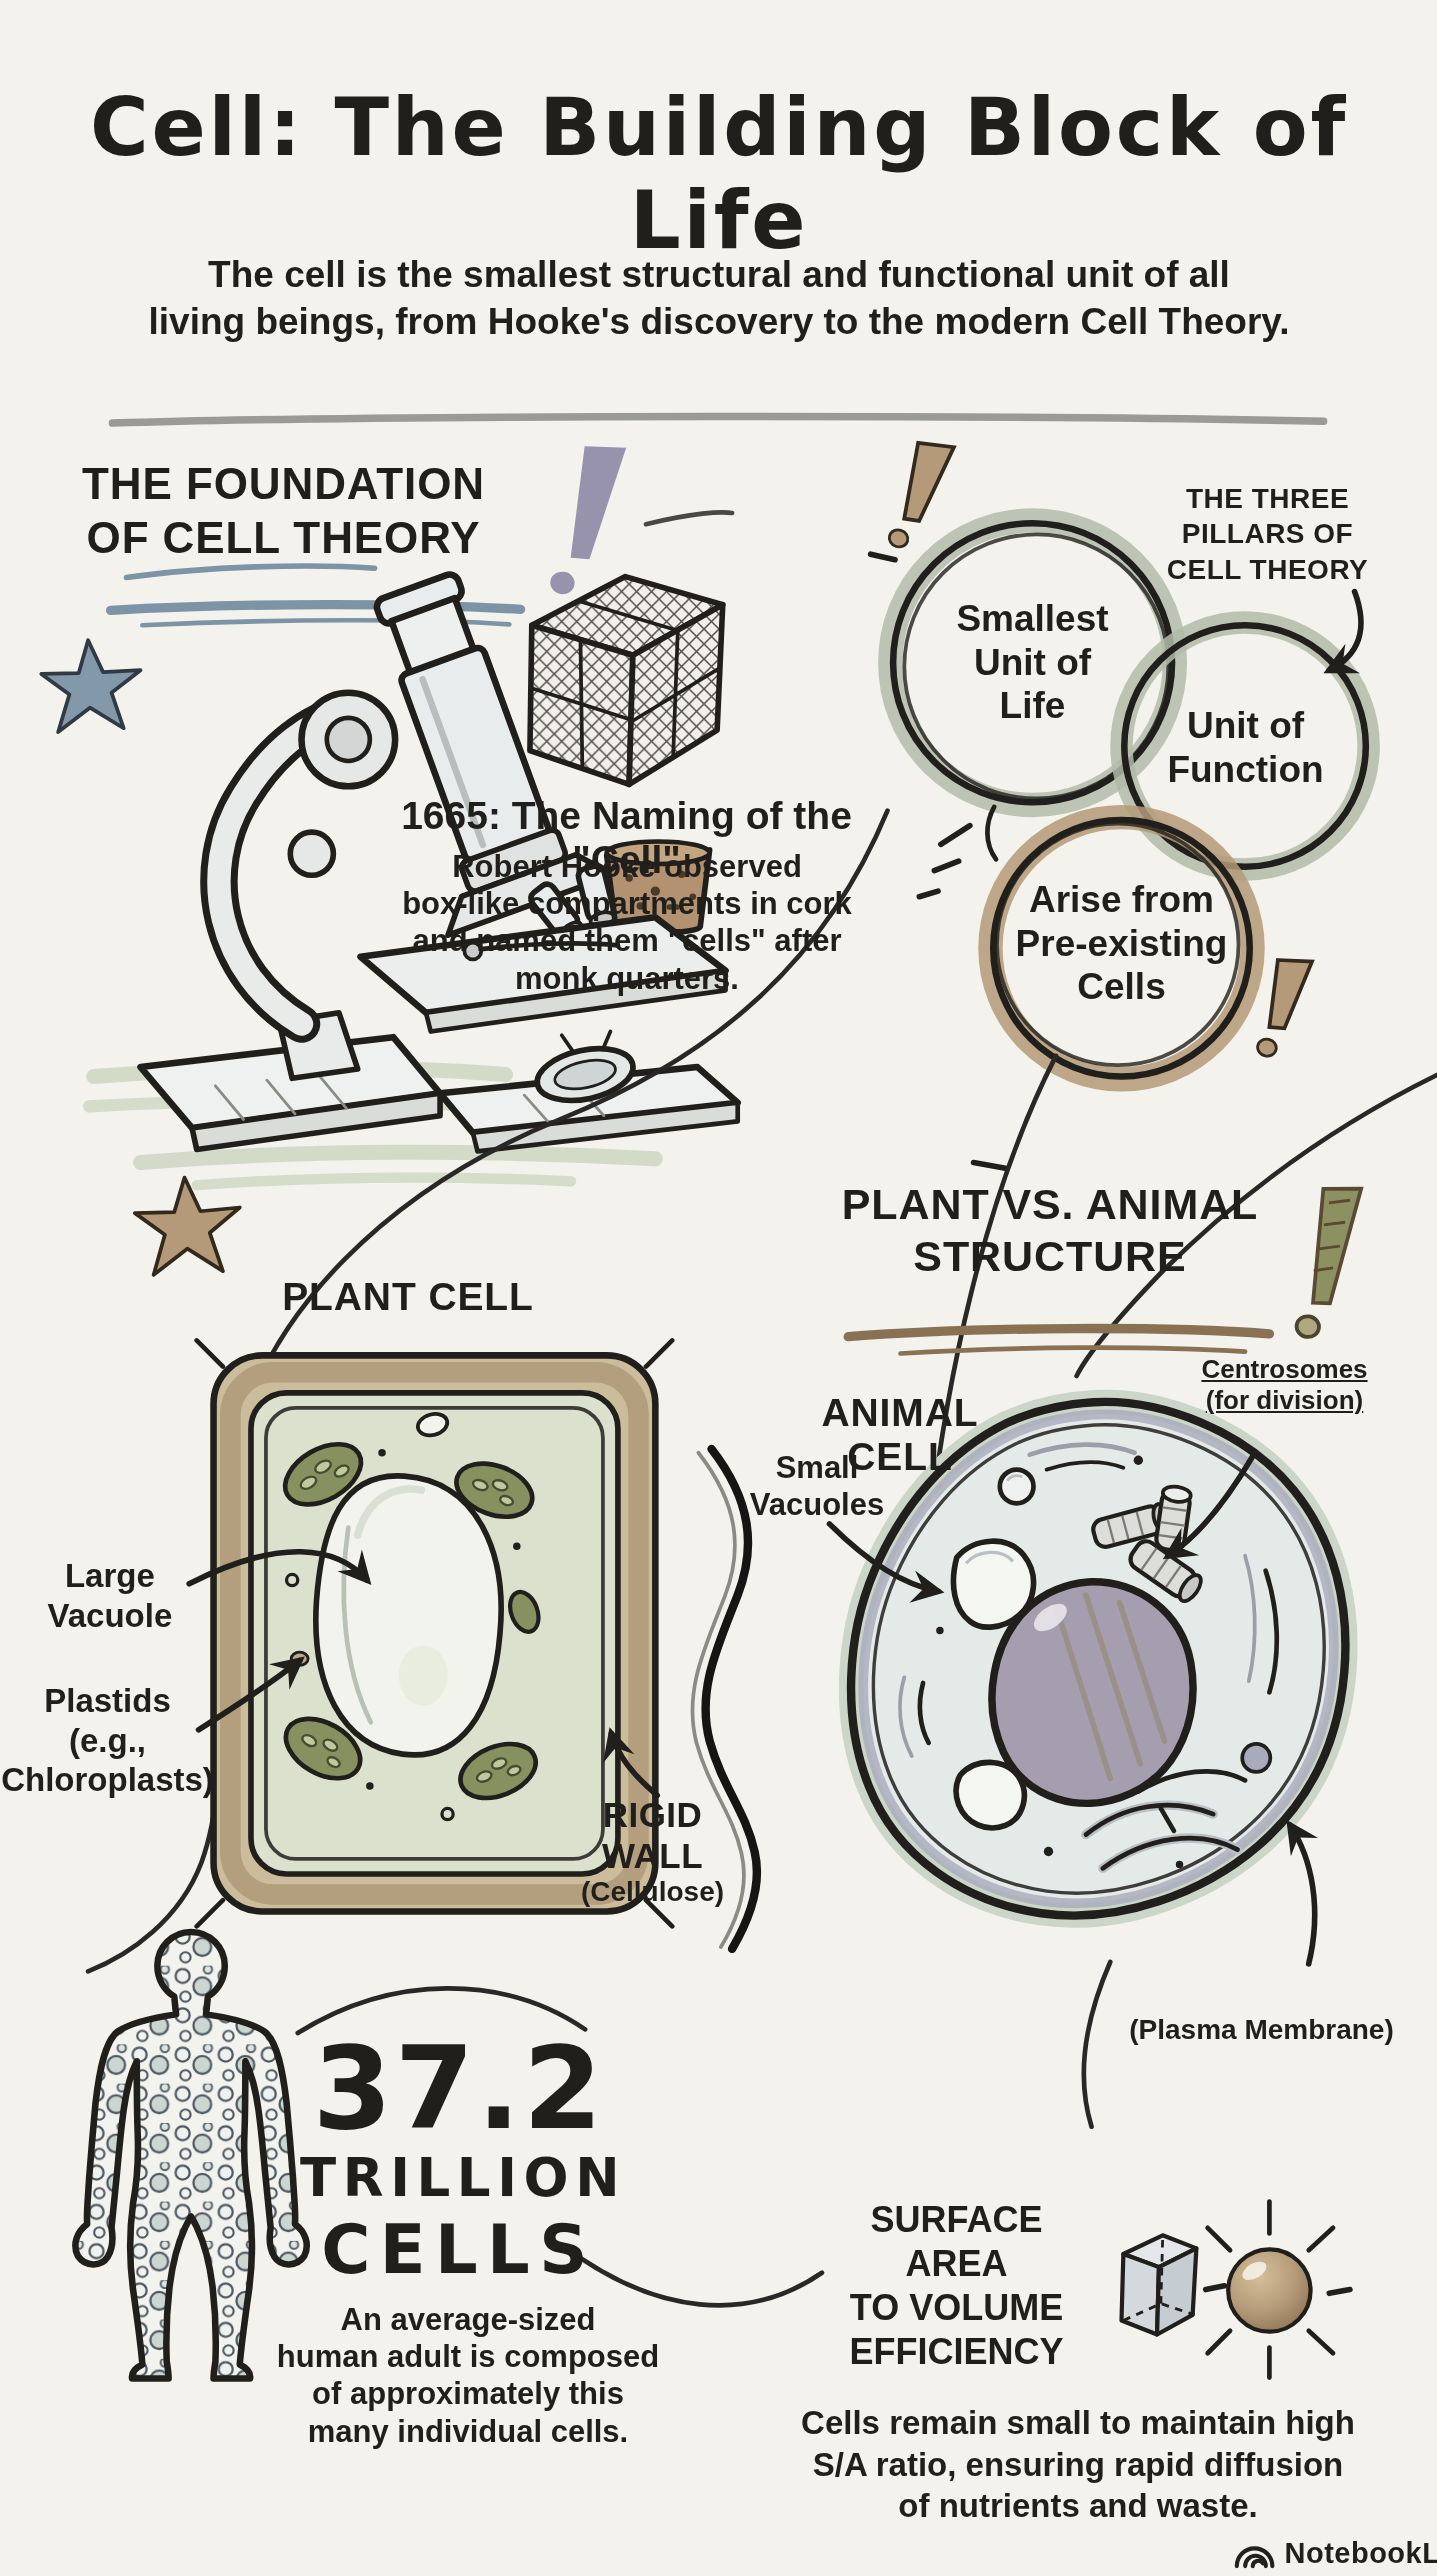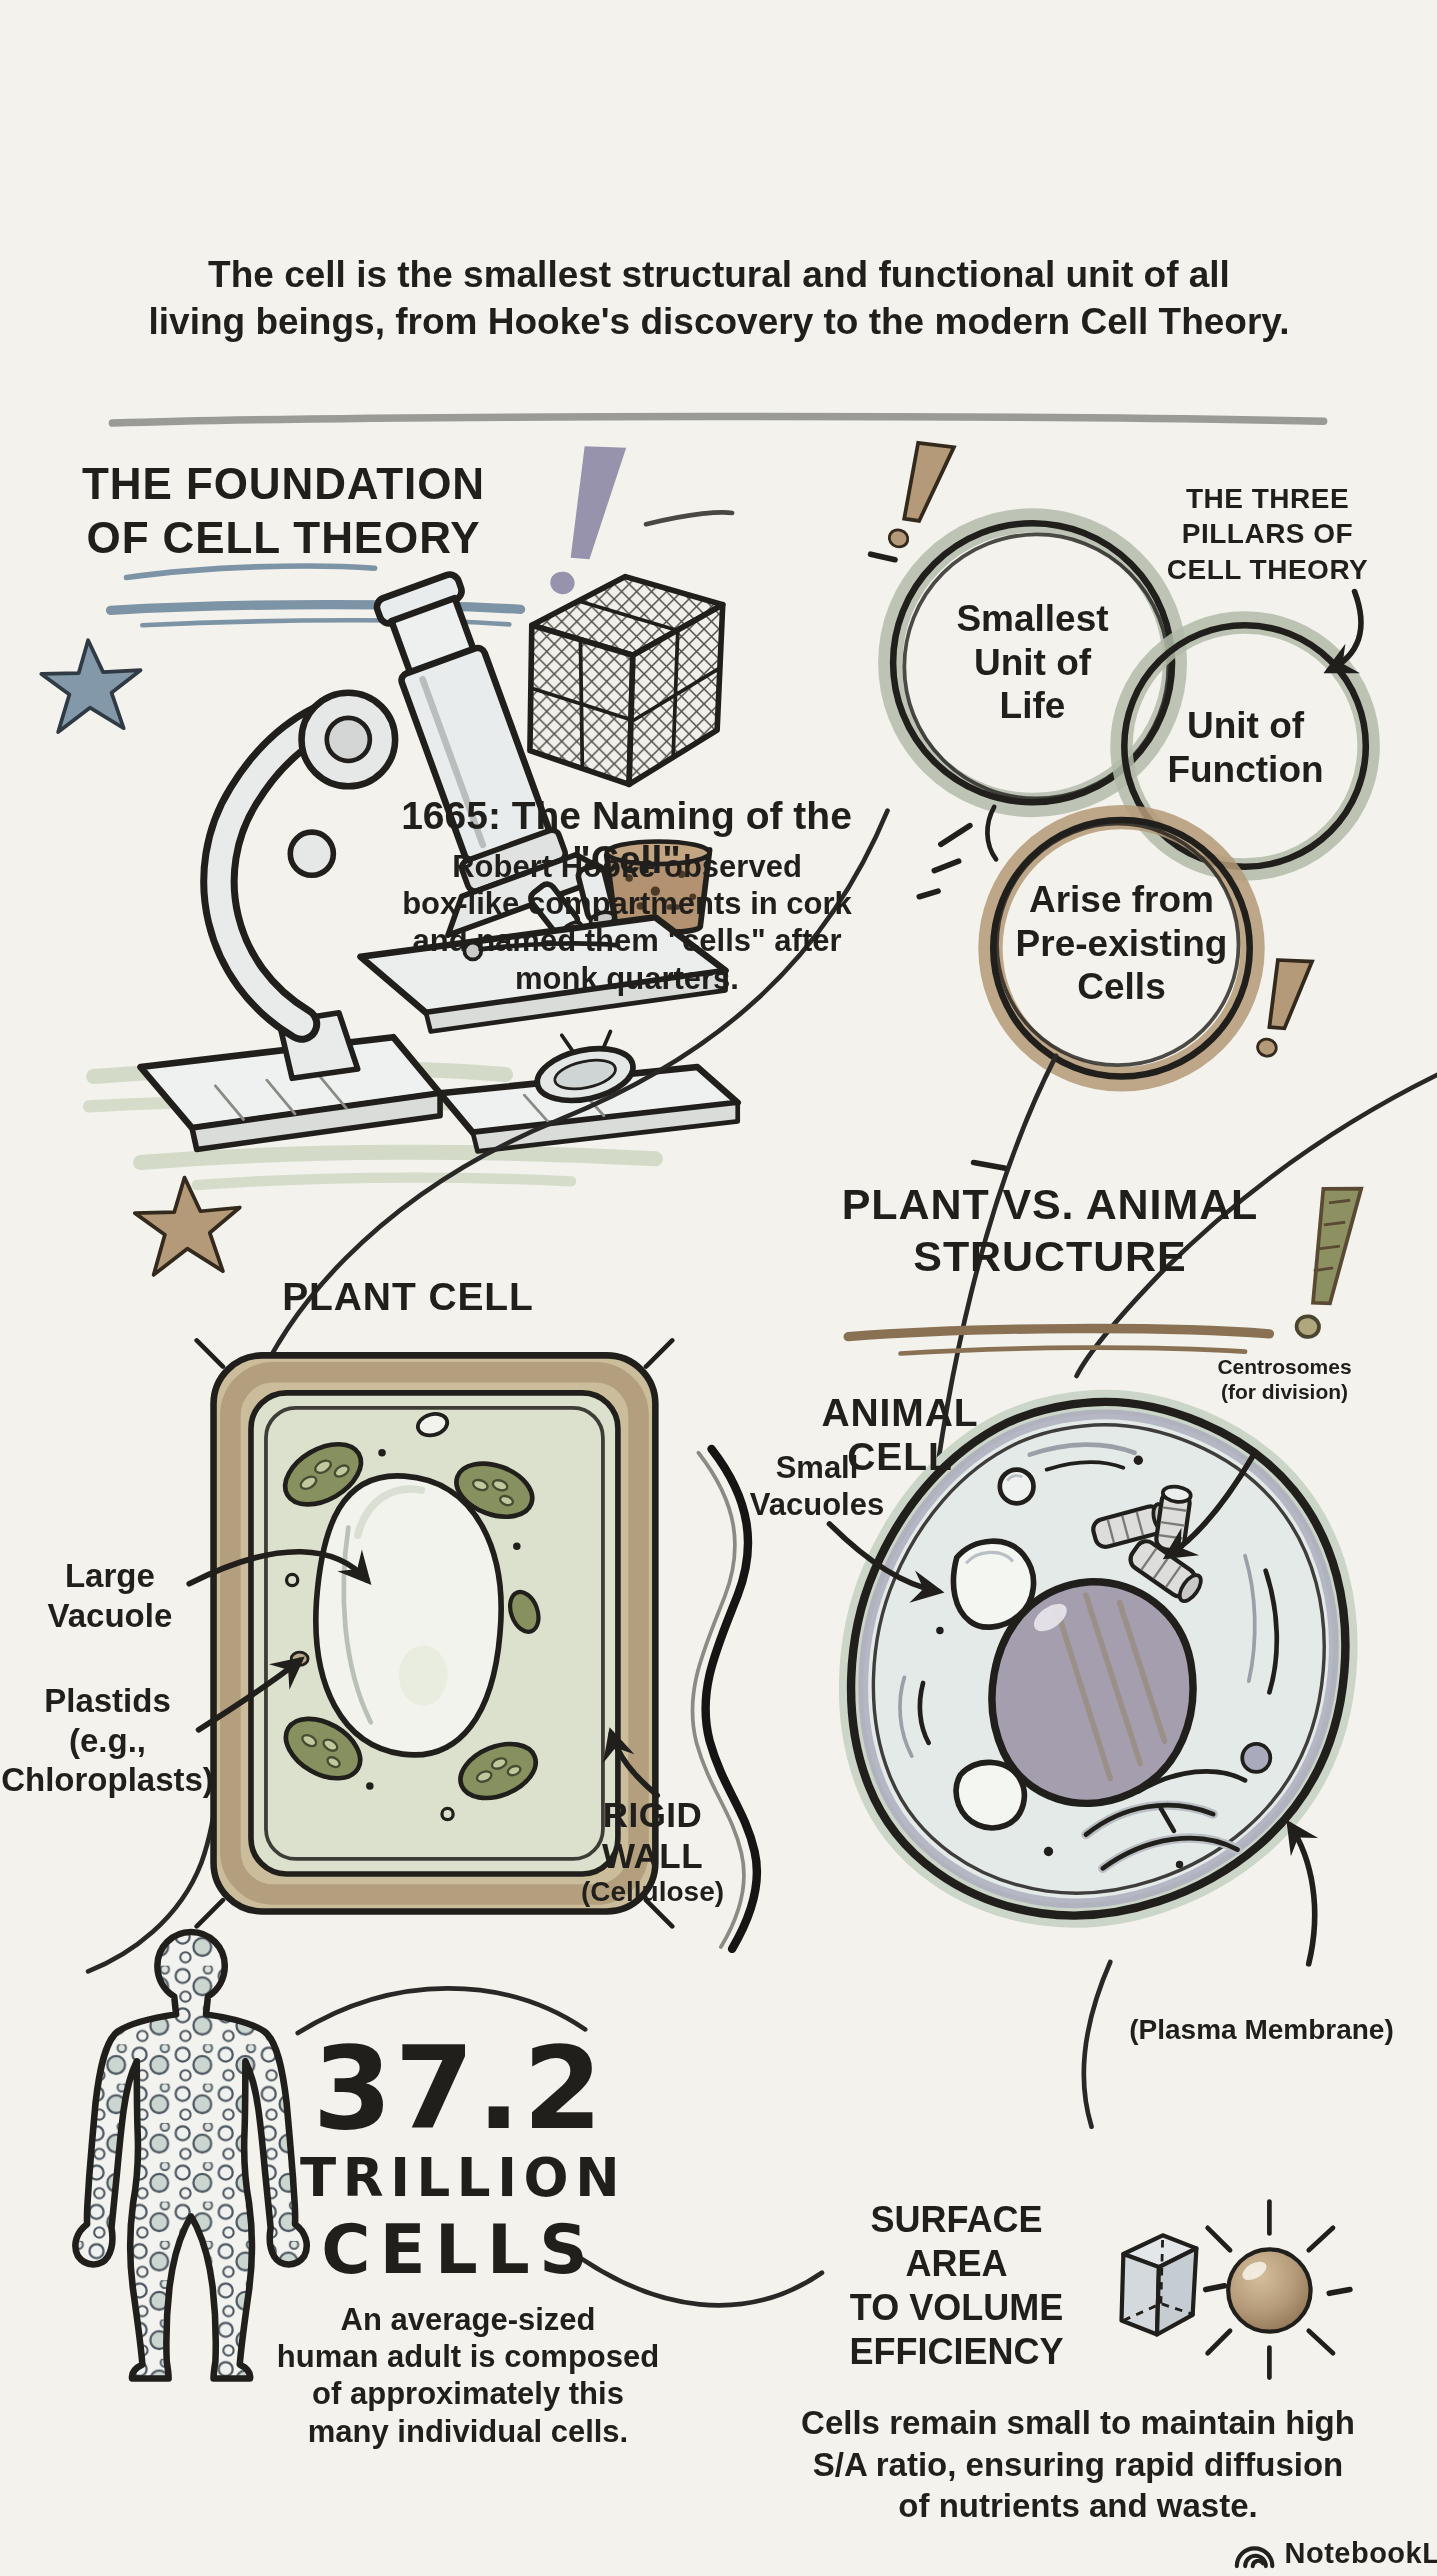--- a/index.html
+++ b/index.html
@@ -365,20 +365,21 @@
     <path d="M906,1428 C1050,1417 1250,1417 1356,1425" stroke="var(--brown)" stroke-width="10" fill="none" stroke-linecap="round"></path>
     <path d="M962,1446 C1090,1438 1230,1438 1330,1444" stroke="var(--brown)" stroke-width="5" fill="none" stroke-linecap="round"></path>
   </g>
   <g transform="rotate(8 1422 1340)">
     <path d="M1404,1272 L1444,1266 L1428,1392 L1410,1394 Z" fill="#8d9162" stroke="#5b4a33" stroke-width="4"></path>
     <path d="M1412,1286 L1434,1280 M1410,1310 L1432,1304 M1408,1336 L1430,1330 M1406,1360 L1426,1354" stroke="#5b4a33" stroke-width="3"></path>
     <ellipse cx="1408" cy="1420" rx="12" ry="11" fill="#b0a77e" stroke="#4a452f" stroke-width="4"></ellipse>
   </g>
 </svg>
 
+  <div class="t title center" style="left:0;top:81px;">Cell: The Building Block of Life</div>
   <div class="t subtitle center" style="left:101px;top:251px;width:1236px;">The cell is the smallest structural and functional unit of all
 living beings, from Hooke's discovery to the modern Cell Theory.</div>
 
   <div class="t h2 center" style="left:54px;top:457px;width:459px;">THE FOUNDATION
 OF CELL THEORY</div>
   <div class="t caption center" style="left:374px;top:794px;width:505px;">1665: The Naming of the "Cell"</div>
   <div class="t body center" style="left:393px;top:848px;width:468px;">Robert Hooke observed
 box-like compartments in cork
 and named them "cells" after
 monk quarters.</div>
@@ -404,21 +405,21 @@
   <div class="t part-label center" style="left:0px;top:1681px;width:215px;">Plastids
 (e.g.,
 Chloroplasts)</div>
   <div class="t part-label-big center" style="left:573px;top:1795px;width:159px;">RIGID
 WALL</div>
   <div class="t part-sub center" style="left:552px;top:1876px;width:201px;text-align:center;">(Cellulose)</div>
 
   <div class="t cell-title center" style="left:783px;top:1391px;width:234px;">ANIMAL CELL</div>
   <div class="t part-label center" style="left:749px;top:1449px;width:136px;font-size:31px;">Small
 Vacuoles</div>
-  <div class="t part-label center" style="left:1172px;top:1354px;width:225px;font-size:21px;">Centrosomes
+  <div class="t part-label center" style="left:1172px;top:1354px;width:225px;font-size:26px;text-decoration:underline;">Centrosomes
 (for division)</div>
   <div class="t part-sub center" style="left:1121px;top:2014px;width:281px;">(Plasma Membrane)</div>
 
   <div class="t big-number center" style="left:300px;top:2022px;width:318px;">37.2</div>
   <div class="t big-unit1 center" style="left:300px;top:2147px;width:318px;">TRILLION</div>
   <div class="t big-unit2 center" style="left:300px;top:2211px;width:318px;">CELLS</div>
   <div class="t body center" style="left:262px;top:2301px;width:412px;">An average-sized
 human adult is composed
 of approximately this
 many individual cells.</div>

